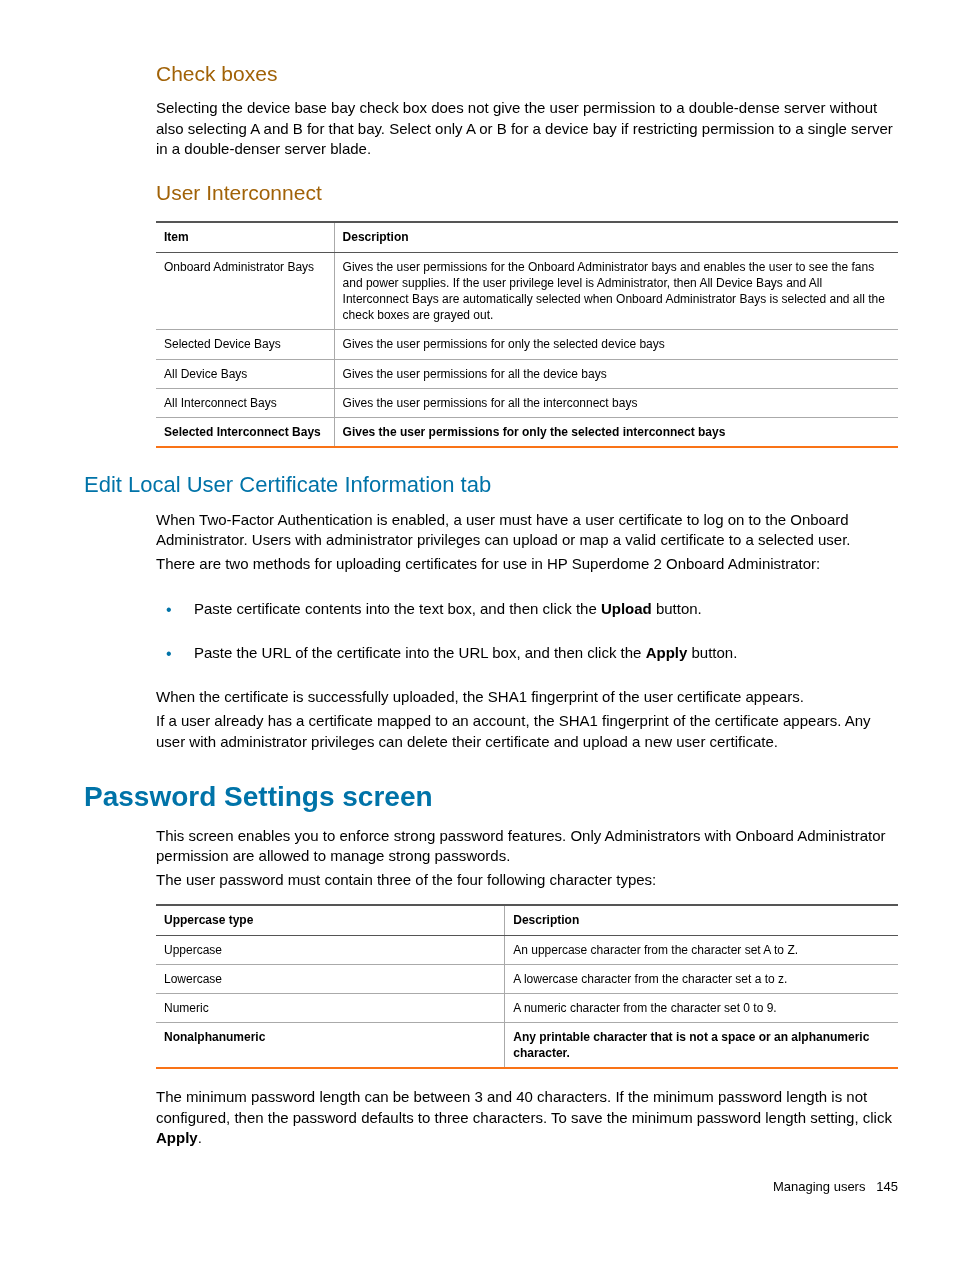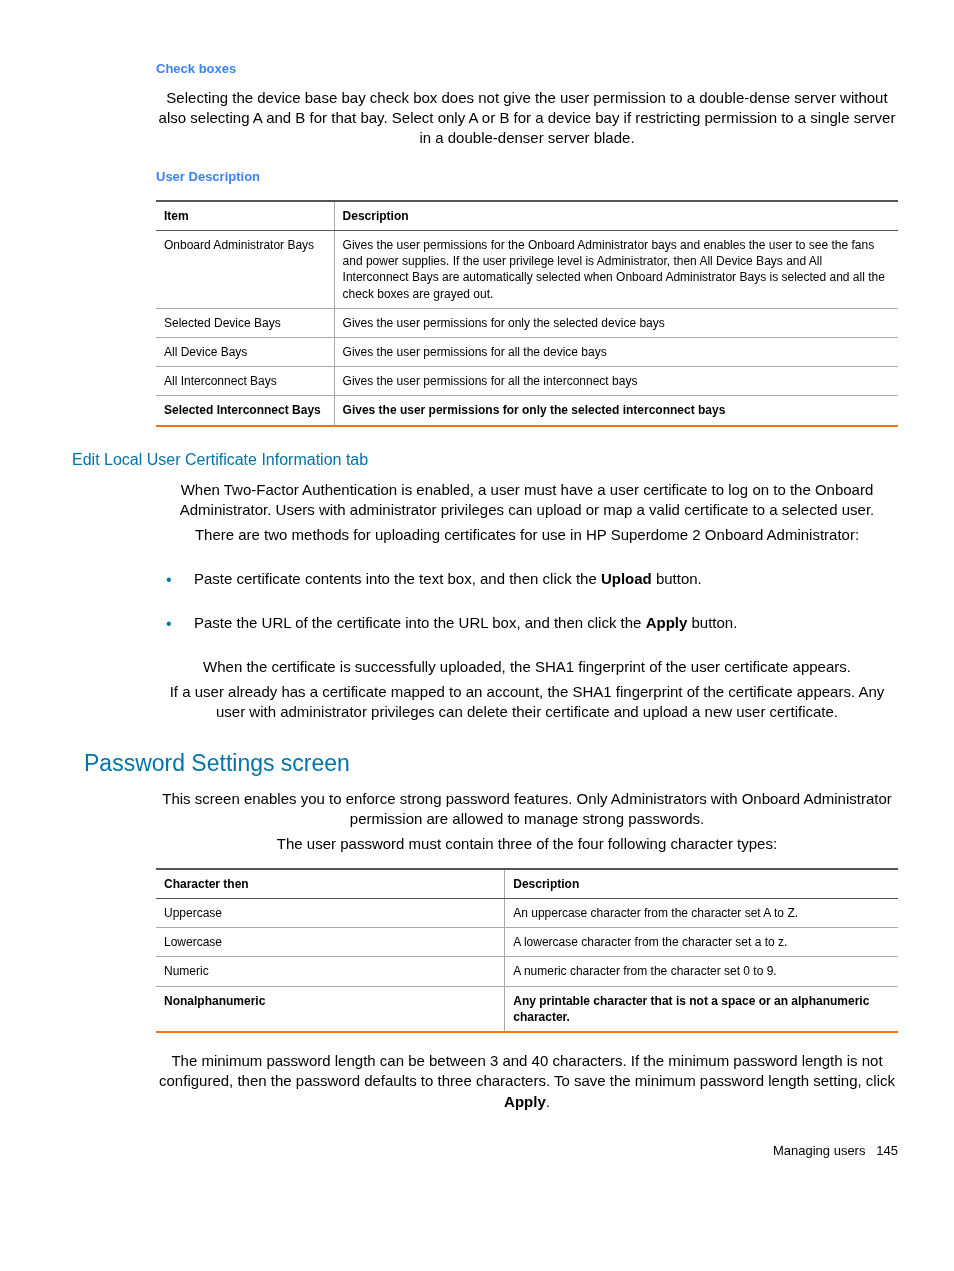--- a/index.html
+++ b/index.html
@@ -9,45 +9,44 @@
     margin: 0;
     padding: 60px 56px 40px 56px;
     width: 954px;
     box-sizing: border-box;
     line-height: 1.35;
   }
   .content-indent {
     margin-left: 100px;
   }
   .h-blue-small {
-    color: #3b82f6;
-    font-size: 13px;
-    font-weight: bold;
+    color: #a16207;
+    font-size: 21px;
+    font-weight: normal;
     margin-top: 0;
     margin-bottom: 10px;
   }
   .h-blue-mid {
     color: #0073a8;
-    font-size: 16px;
+    font-size: 22px;
     font-weight: normal;
     margin-top: 22px;
     margin-bottom: 10px;
-    margin-left: 16px;
+    margin-left: 28px;
   }
   .h-blue-large {
     color: #0073a8;
-    font-size: 23px;
-    font-weight: normal;
+    font-size: 28px;
+    font-weight: bold;
     margin-top: 26px;
     margin-bottom: 10px;
     margin-left: 28px;
   }
   p {
     margin: 4px 0;
-    text-align: center;
   }
   table {
     border-collapse: collapse;
     width: 100%;
     margin: 14px 0 18px 0;
     font-size: 12px;
   }
   th, td {
     border: 1px solid #999;
     padding: 6px 8px;
@@ -115,21 +114,21 @@
     margin-top: 30px;
   }
 </style>
 </head>
 <body>
 
 <div class="content-indent">
   <div class="h-blue-small">Check boxes</div>
   <p>Selecting the device base bay check box does not give the user permission to a double-dense server without also selecting A and B for that bay. Select only A or B for a device bay if restricting permission to a single server in a double-denser server blade.</p>
 
-  <div class="h-blue-small" style="margin-top:20px">User Description</div>
+  <div class="h-blue-small" style="margin-top:20px">User Interconnect</div>
 
   <table>
     <thead>
       <tr>
         <th style="width:24%">Item</th>
         <th>Description</th>
       </tr>
     </thead>
     <tbody>
       <tr>
@@ -174,21 +173,21 @@
 </div>
 
 <div class="h-blue-large">Password Settings screen</div>
 <div class="content-indent">
   <p>This screen enables you to enforce strong password features. Only Administrators with Onboard Administrator permission are allowed to manage strong passwords.</p>
   <p>The user password must contain three of the four following character types:</p>
 
   <table>
     <thead>
       <tr>
-        <th style="width:47%">Character then</th>
+        <th style="width:47%">Uppercase type</th>
         <th>Description</th>
       </tr>
     </thead>
     <tbody>
       <tr>
         <td>Uppercase</td>
         <td>An uppercase character from the character set A to Z.</td>
       </tr>
       <tr>
         <td>Lowercase</td>

